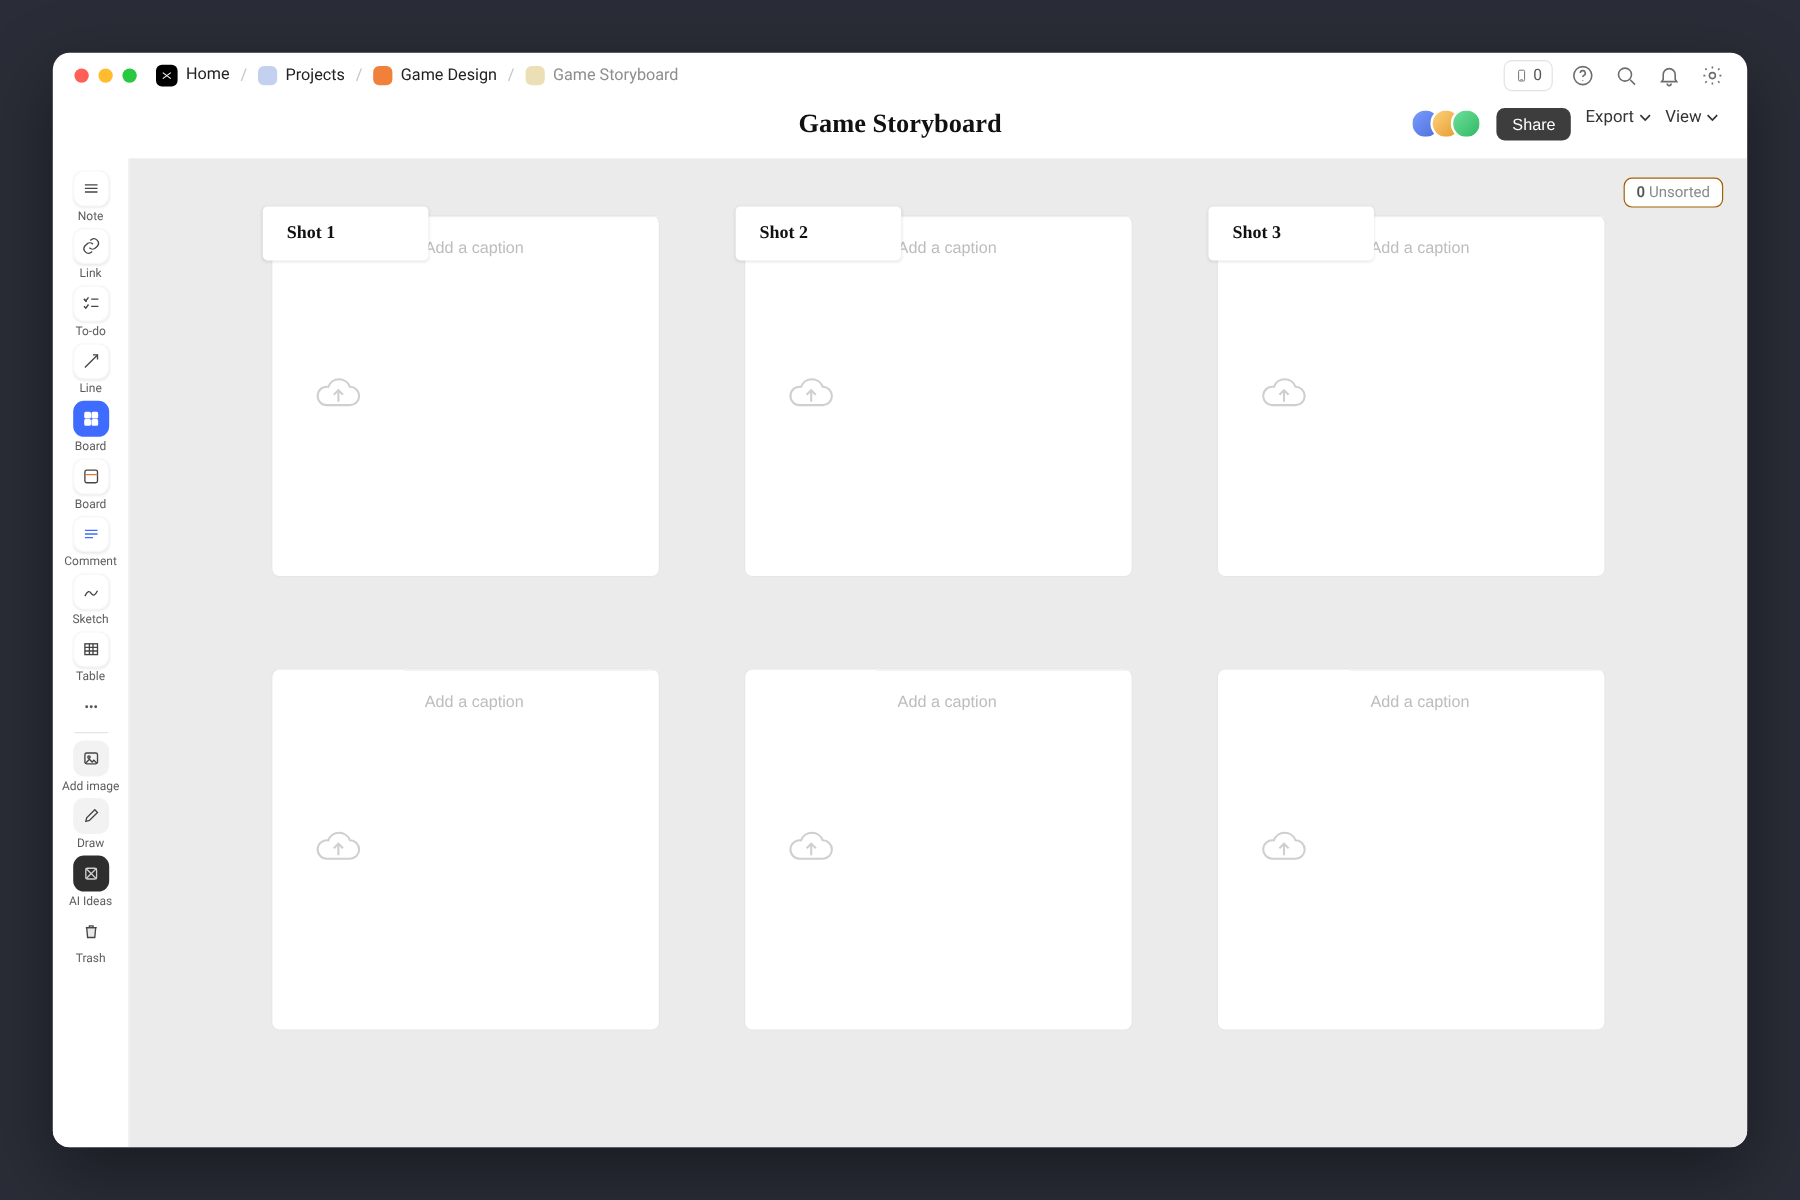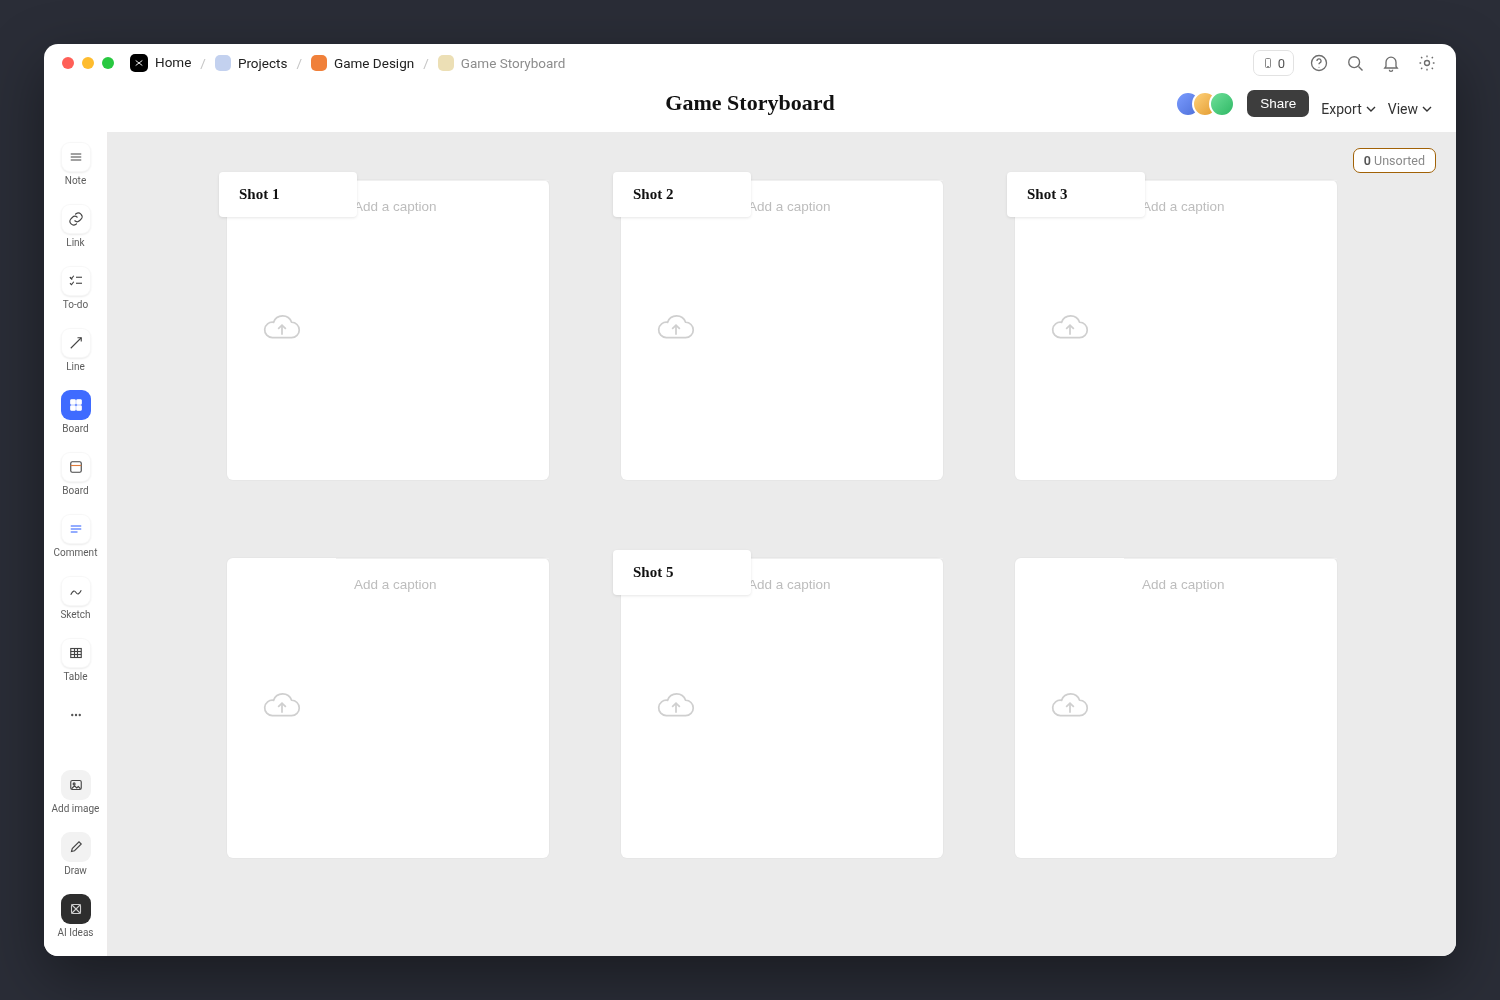--- a/index.html
+++ b/index.html
@@ -60,21 +60,21 @@
   }
   .headbar .title {
     position: absolute; left: 50%; transform: translateX(-50%);
     font-family: Georgia, "Times New Roman", serif;
     font-weight: 700;
     font-size: 22px;
     color: #111;
   }
   .headbar .right {
     margin-left: auto;
-    display: flex; align-items: flex-end; gap: 12px;
+    display: flex; align-items: flex-start; gap: 12px;
     font-size: 14px; color: #3a3a3a;
   }
   .avatars { display:flex; }
   .av { width:26px;height:26px;border-radius:50%;border:2px solid #fff;margin-left:-9px;}
   .av:first-child{margin-left:0;}
   .av1{background:linear-gradient(135deg,#7b9cff,#4d6fd8);}
   .av2{background:linear-gradient(135deg,#ffd27b,#e29a2f);}
   .av3{background:linear-gradient(135deg,#6fe09a,#2fb865);}
   .share-btn {
     background:#3d3d3d;color:#fff;border:none;border-radius:7px;
@@ -82,21 +82,21 @@
   }
   .ddown{display:flex;align-items:center;gap:4px;cursor:pointer;color:#333;}
   .ddown svg{width:10px;height:10px;}
   
   .body { flex:1; display:flex; min-height:0; }
   .sidebar {
     width: 64px;
     background: #fff;
     border-right: 1px solid #eceaea;
     padding-top: 8px;
-    display:flex;flex-direction:column;align-items:center;gap:14px;
+    display:flex;flex-direction:column;align-items:center;gap:0;
     font-size: 10px; color:#5a5a5a;
     overflow:hidden;
   }
   .tool { width:50px; display:flex;flex-direction:column;align-items:center;gap:3px;cursor:pointer; padding:2px 0;}
   .tool .tico {
     width:30px;height:30px;border-radius:9px;background:#fff;
     display:flex;align-items:center;justify-content:center;
     box-shadow: 0 1px 2px rgba(0,0,0,0.08), inset 0 0 0 1px rgba(0,0,0,0.03);
   }
   .tool.sel .tico { background:#3f6bff; box-shadow:none; }
@@ -444,21 +444,20 @@
                   <path d="M34 30H14a8 8 0 1 1 1.2-15.9A10 10 0 0 1 34 14a8 8 0 0 1 0 16z"></path>
                   <path d="M24 27V17"></path>
                   <path d="M20 21l4-4 4 4"></path>
                 </svg></span>
             </div>
             <div class="capbox">
               <input placeholder="Add a caption" style="">
             </div>
           </div>
           <div class="card">
-            <div class="shot-label">Shot 5</div>
             <div class="drop">
               <span><svg viewBox="0 0 48 40">
                   <path d="M34 30H14a8 8 0 1 1 1.2-15.9A10 10 0 0 1 34 14a8 8 0 0 1 0 16z"></path>
                   <path d="M24 27V17"></path>
                   <path d="M20 21l4-4 4 4"></path>
                 </svg></span>
             </div>
             <div class="capbox">
               <input placeholder="Add a caption" style="">
             </div>

